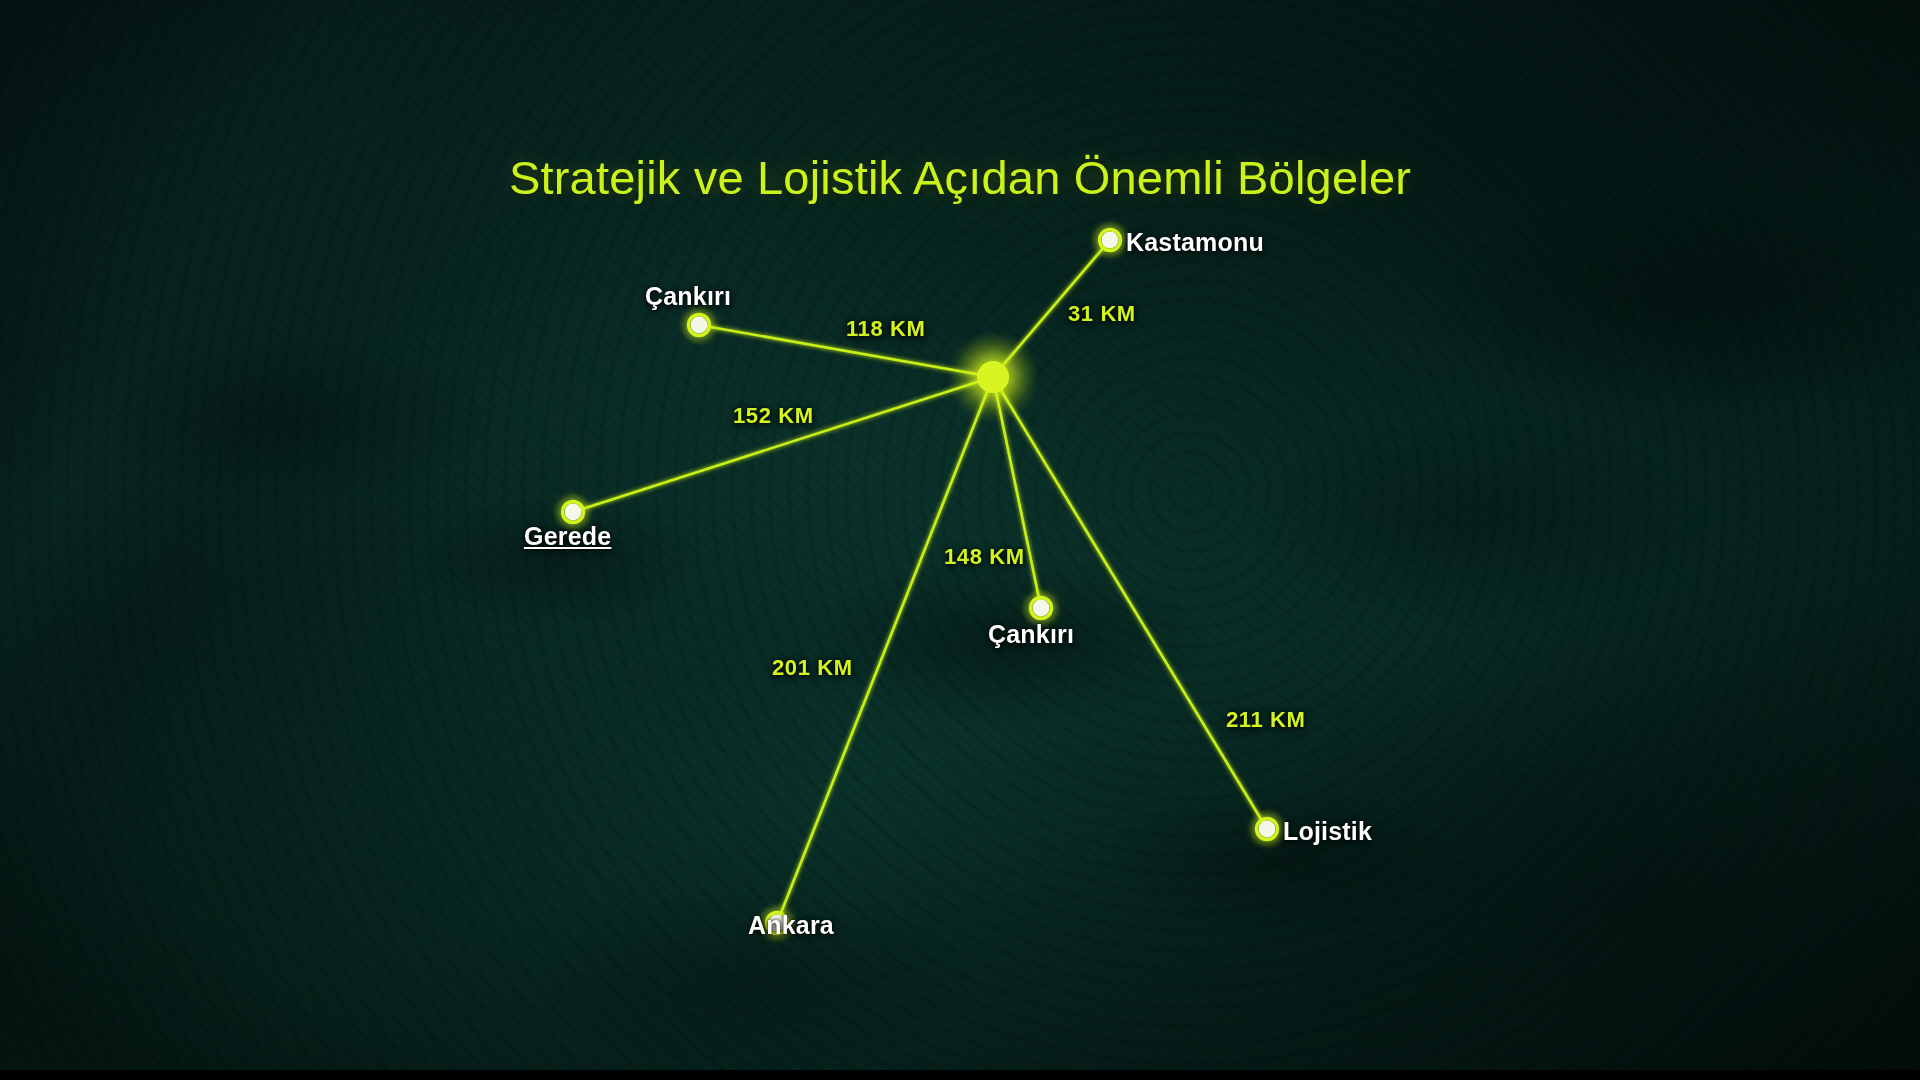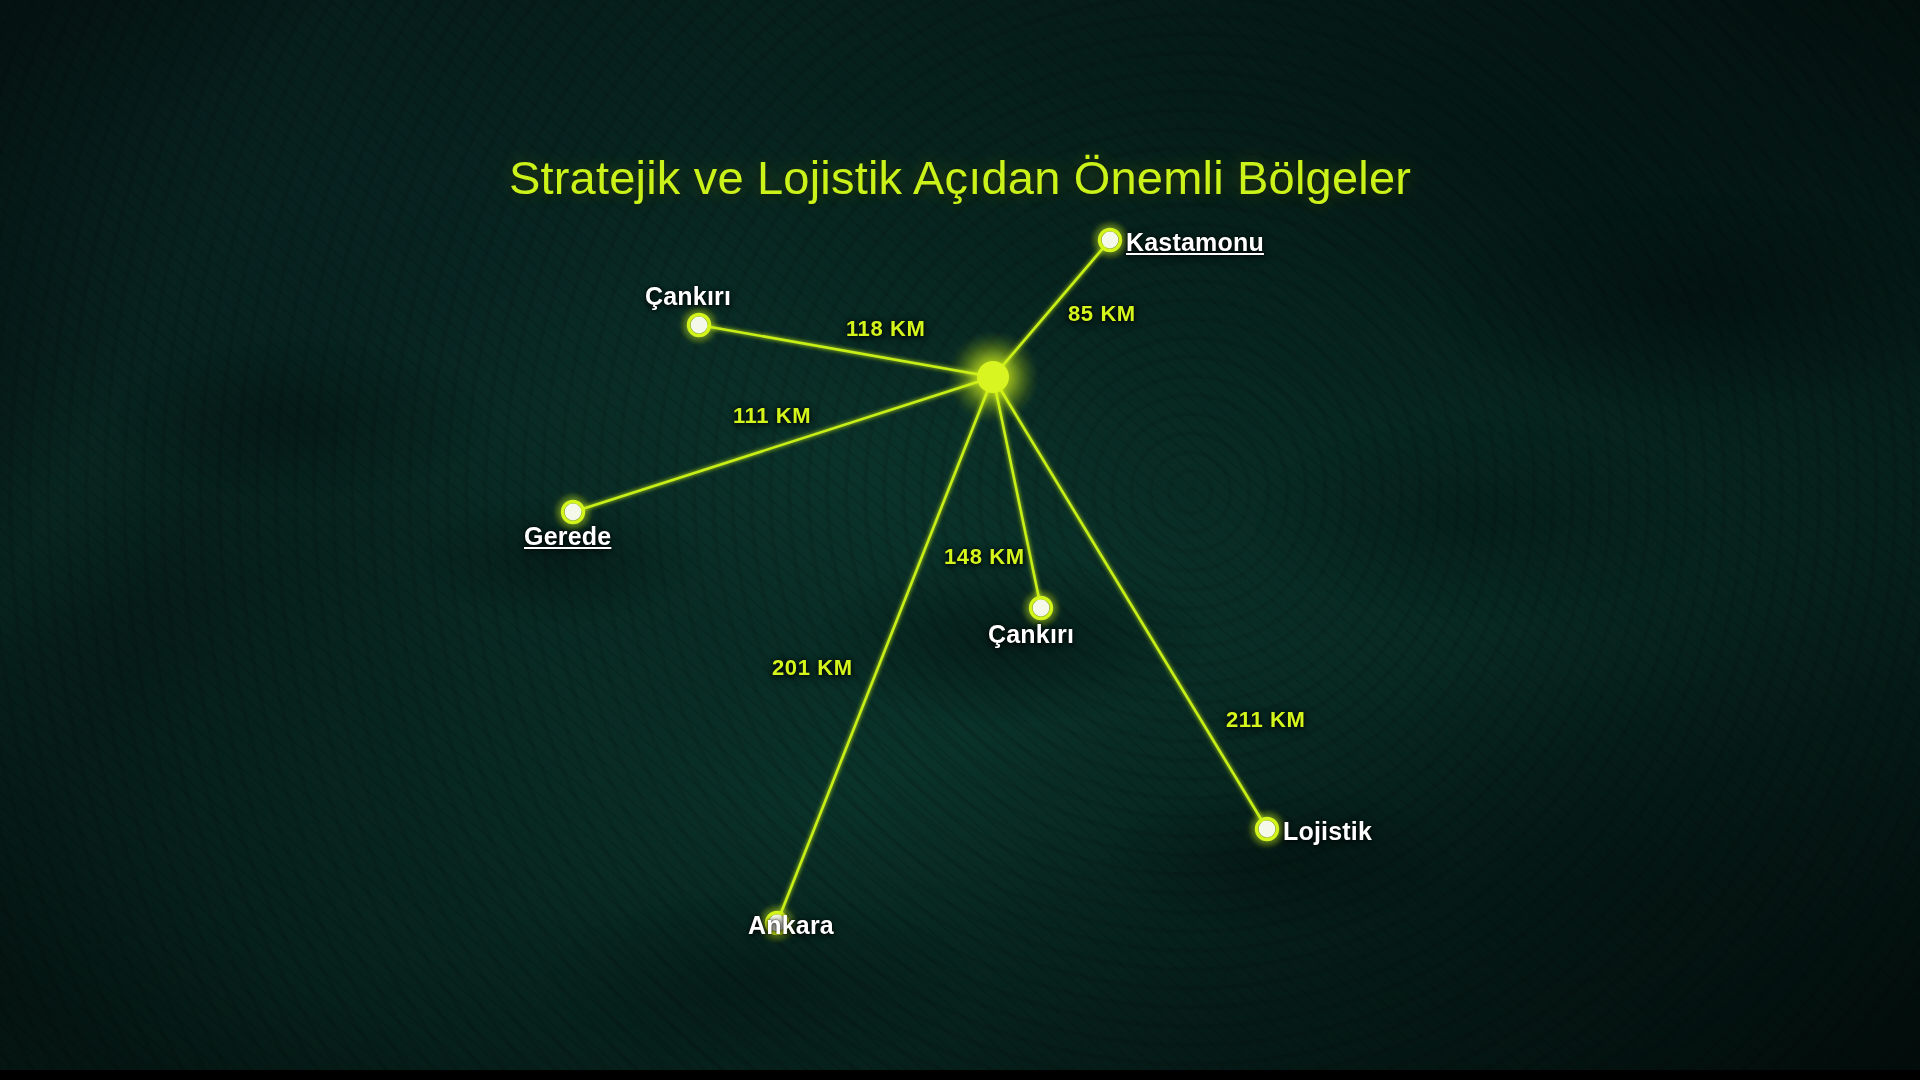--- a/index.html
+++ b/index.html
@@ -182,27 +182,27 @@
         <circle cx="777" cy="923" r="10.5" fill="none" stroke="#d4f51b" stroke-width="3.4" filter="url(#nodeGlow)"></circle>
         <circle cx="777" cy="923" r="8.4" fill="#f4f8e8"></circle>
         <circle cx="1267" cy="829" r="10.5" fill="none" stroke="#d4f51b" stroke-width="3.4" filter="url(#nodeGlow)"></circle>
         <circle cx="1267" cy="829" r="8.4" fill="#f4f8e8"></circle>
       </g>
   </svg>
 
   <div id="title">Stratejik ve Lojistik Açıdan Önemli Bölgeler</div>
 
   <div id="labels">
-      <div class="city-label" style="left: 1126px; top: 228px; text-decoration: underline;">Kastamonu</div>
+      <div class="city-label" style="left: 1126px; top: 228px;">Kastamonu</div>
       <div class="city-label" style="left: 645px; top: 282px;">Çankırı</div>
       <div class="city-label" style="left: 524px; top: 522px; text-decoration: underline;">Gerede</div>
       <div class="city-label" style="left: 988px; top: 620px;">Çankırı</div>
       <div class="city-label" style="left: 748px; top: 911px;">Ankara</div>
       <div class="city-label" style="left: 1283px; top: 817px;">Lojistik</div>
-      <div class="dist-label" style="left: 1068px; top: 301px;">85 KM</div>
+      <div class="dist-label" style="left: 1068px; top: 301px;">31 KM</div>
       <div class="dist-label" style="left: 846px; top: 316px;">118 KM</div>
-      <div class="dist-label" style="left: 733px; top: 403px;">111 KM</div>
+      <div class="dist-label" style="left: 733px; top: 403px;">152 KM</div>
       <div class="dist-label" style="left: 944px; top: 544px;">148 KM</div>
       <div class="dist-label" style="left: 772px; top: 655px;">201 KM</div>
       <div class="dist-label" style="left: 1226px; top: 707px;">211 KM</div>
     </div>
 
 </div>
 
 </body></html>

